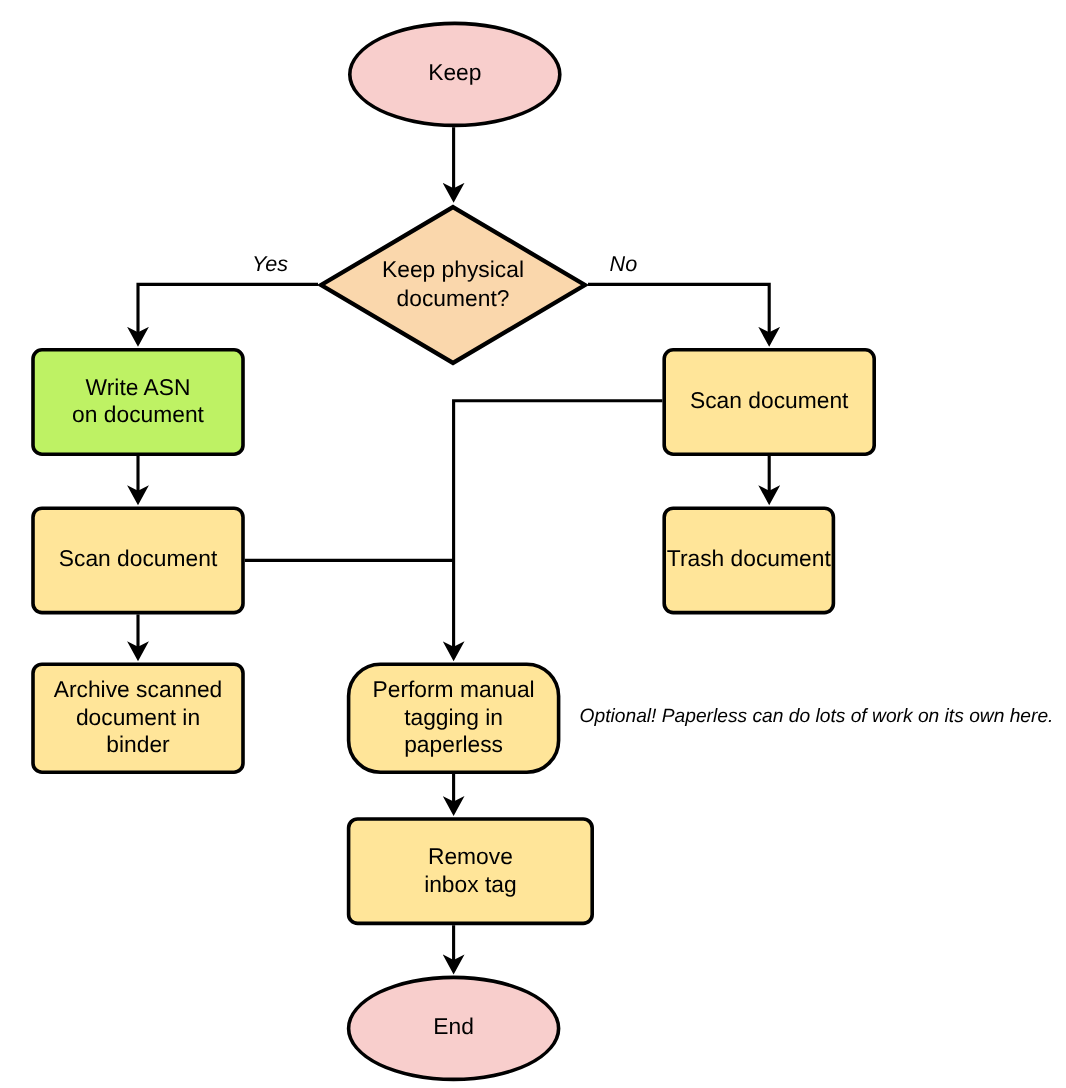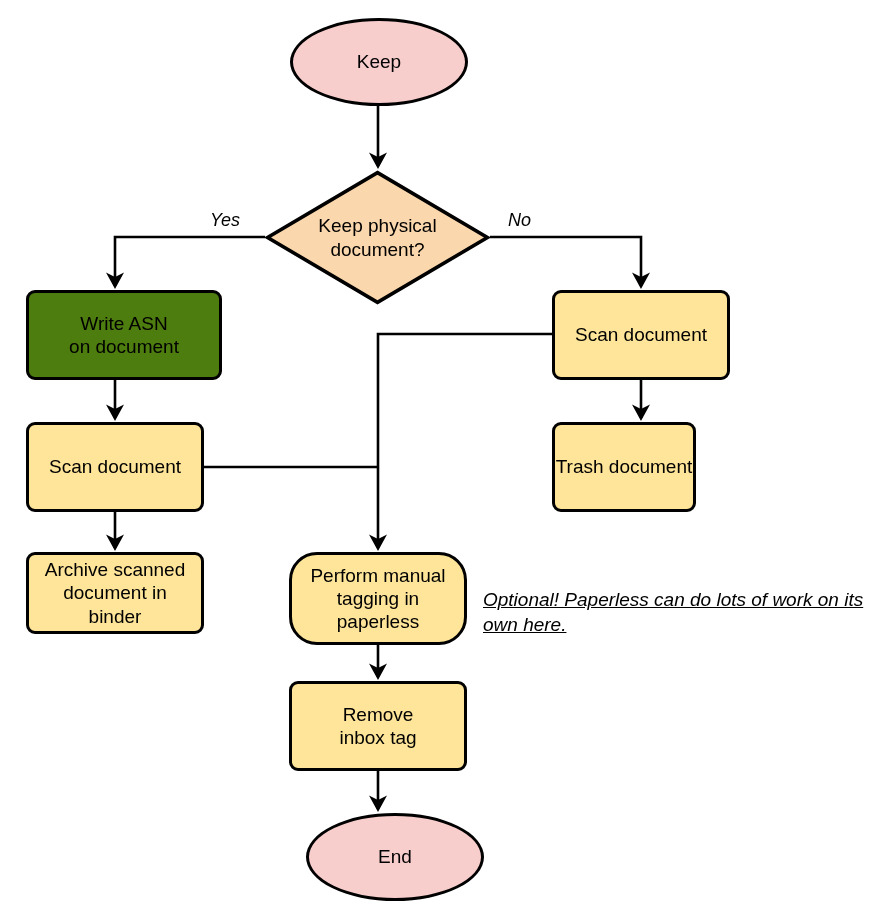--- a/index.html
+++ b/index.html
@@ -64,26 +64,25 @@
   .edge-label {
     position: absolute;
     font-size: 18px;
     color: #000000;
     z-index: 3;
     white-space: nowrap;
     font-style: italic;
   }
   .note {
     position: absolute;
-    font-size: 19px;
+    font-size: 16px;
     font-style: italic;
     color: #000000;
     line-height: 1.3;
     z-index: 3;
-    text-decoration: underline;
   }
 </style>
 </head>
 <body>
 
 <div id="canvas">
 
   <svg id="edges" viewBox="0 0 888 907" width="888" height="907">
     <defs>
       <marker id="arrow" viewBox="0 0 12 12" refX="9" refY="6" markerWidth="7" markerHeight="7" orient="auto-start-reverse">
@@ -113,55 +112,55 @@
   </div>
 
   <div class="node decision" style="left:265px; top:170px; width:225px; height:135px;">
     <svg width="225" height="135" viewBox="0 0 225 135">
       <polygon points="112.5,2.6 222.4,67.5 112.5,132.4 2.6,67.5" fill="#FAD7AC" stroke="#000000" stroke-width="3.6" stroke-linejoin="miter"></polygon>
     </svg>
     <span class="dtext">Keep physical
 document?</span>
   </div>
 
-  <div class="node process" style="left:26px; top:290px; width:196px; height:90px; background:#4d7c0f;">
+  <div class="node process" style="left:26px; top:290px; width:178px; height:90px; background:#bef264;">
     <span>Write ASN
 on document</span>
   </div>
 
   <div class="node process" style="left:26px; top:422px; width:178px; height:90px; background:#FFE599;">
     <span>Scan document</span>
   </div>
 
-  <div class="node process" style="left:26px; top:552px; width:178px; height:82px; background:#FFE599;">
+  <div class="node process" style="left:26px; top:552px; width:178px; height:93px; background:#FFE599;">
     <span>Archive scanned
 document in
 binder</span>
   </div>
 
   <div class="node process" style="left:552px; top:290px; width:178px; height:90px; background:#FFE599;">
     <span>Scan document</span>
   </div>
 
   <div class="node process" style="left:552px; top:422px; width:144px; height:90px; background:#FFE599;">
     <span>Trash document</span>
   </div>
 
   <div class="node process" style="left:289px; top:552px; width:178px; height:93px; background:#FFE599;border-radius:28px;">
     <span>Perform manual
 tagging in
 paperless</span>
   </div>
 
-  <div class="node process" style="left:289px; top:681px; width:178px; height:90px; background:#FFE599;">
+  <div class="node process" style="left:289px; top:681px; width:206px; height:90px; background:#FFE599;">
     <span>Remove
 inbox tag</span>
   </div>
 
-  <div class="node terminator" style="left:306px; top:813px; width:178px; height:88px; background:#F8CECC;">
+  <div class="node terminator" style="left:289px; top:813px; width:178px; height:88px; background:#F8CECC;">
     <span>End</span>
   </div>
 
   <div class="edge-label" style="left:210px; top:210px;">Yes</div>
   <div class="edge-label" style="left:508px; top:210px;">No</div>
 
   <div class="note" style="left:483px; top:588px; width:402px;">Optional! Paperless can do lots of work on its own here.</div>
 
 </div>
 

